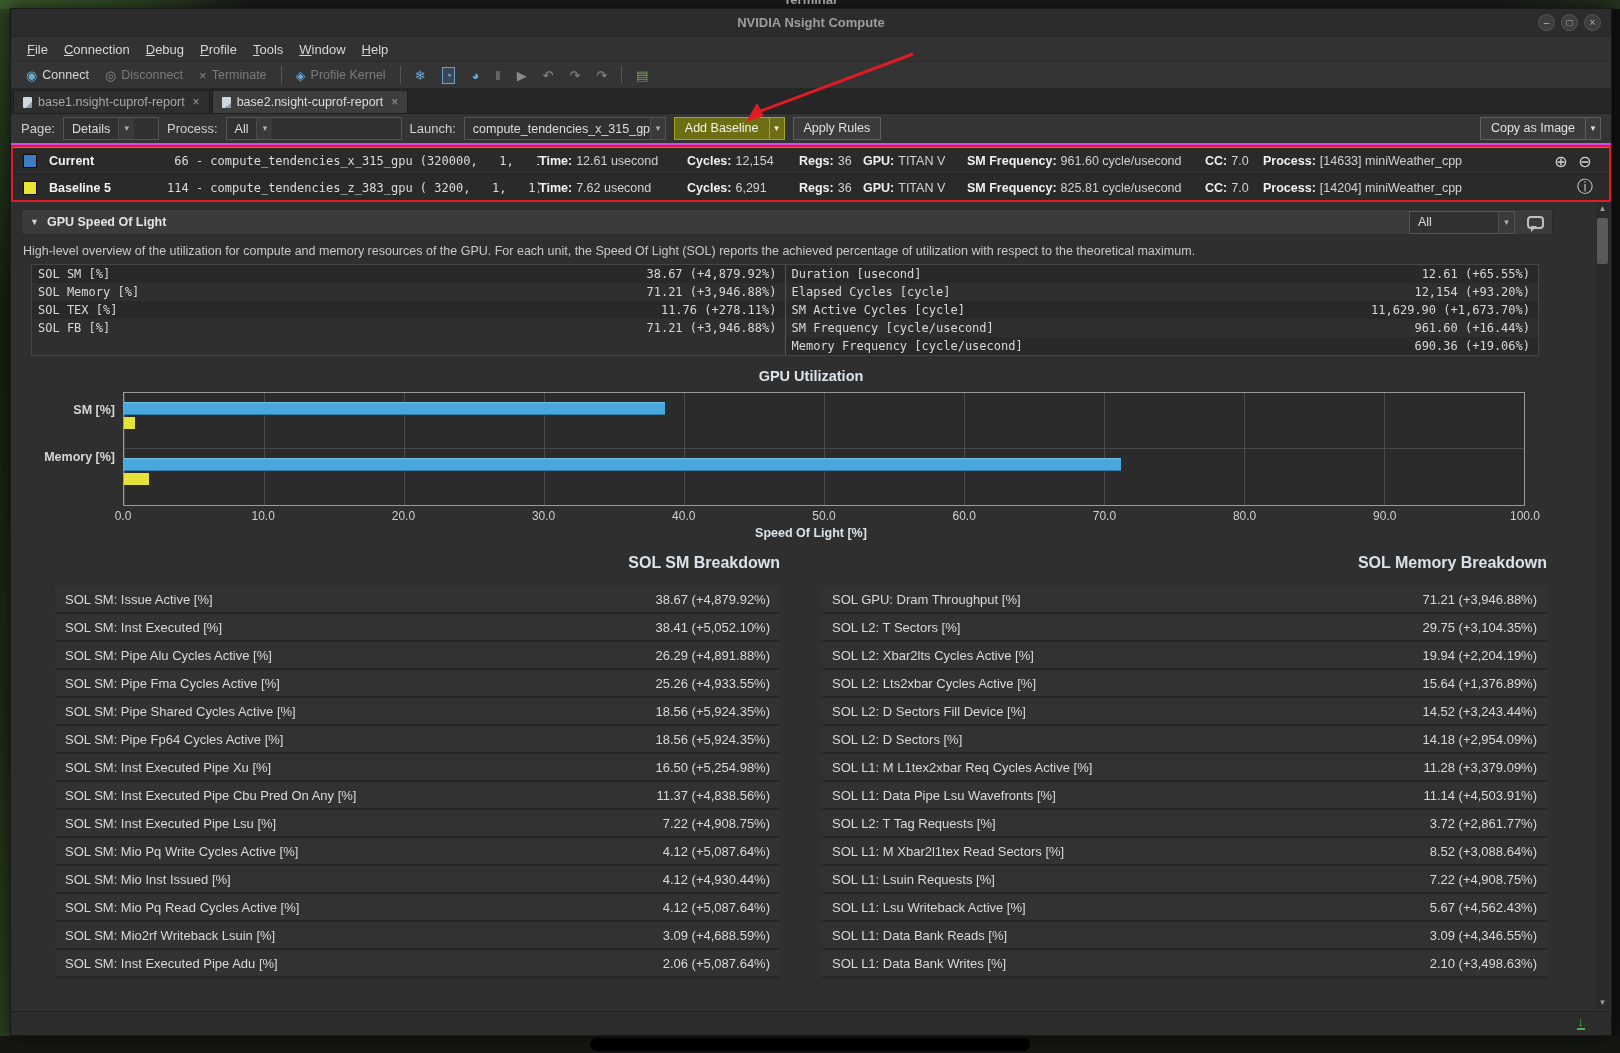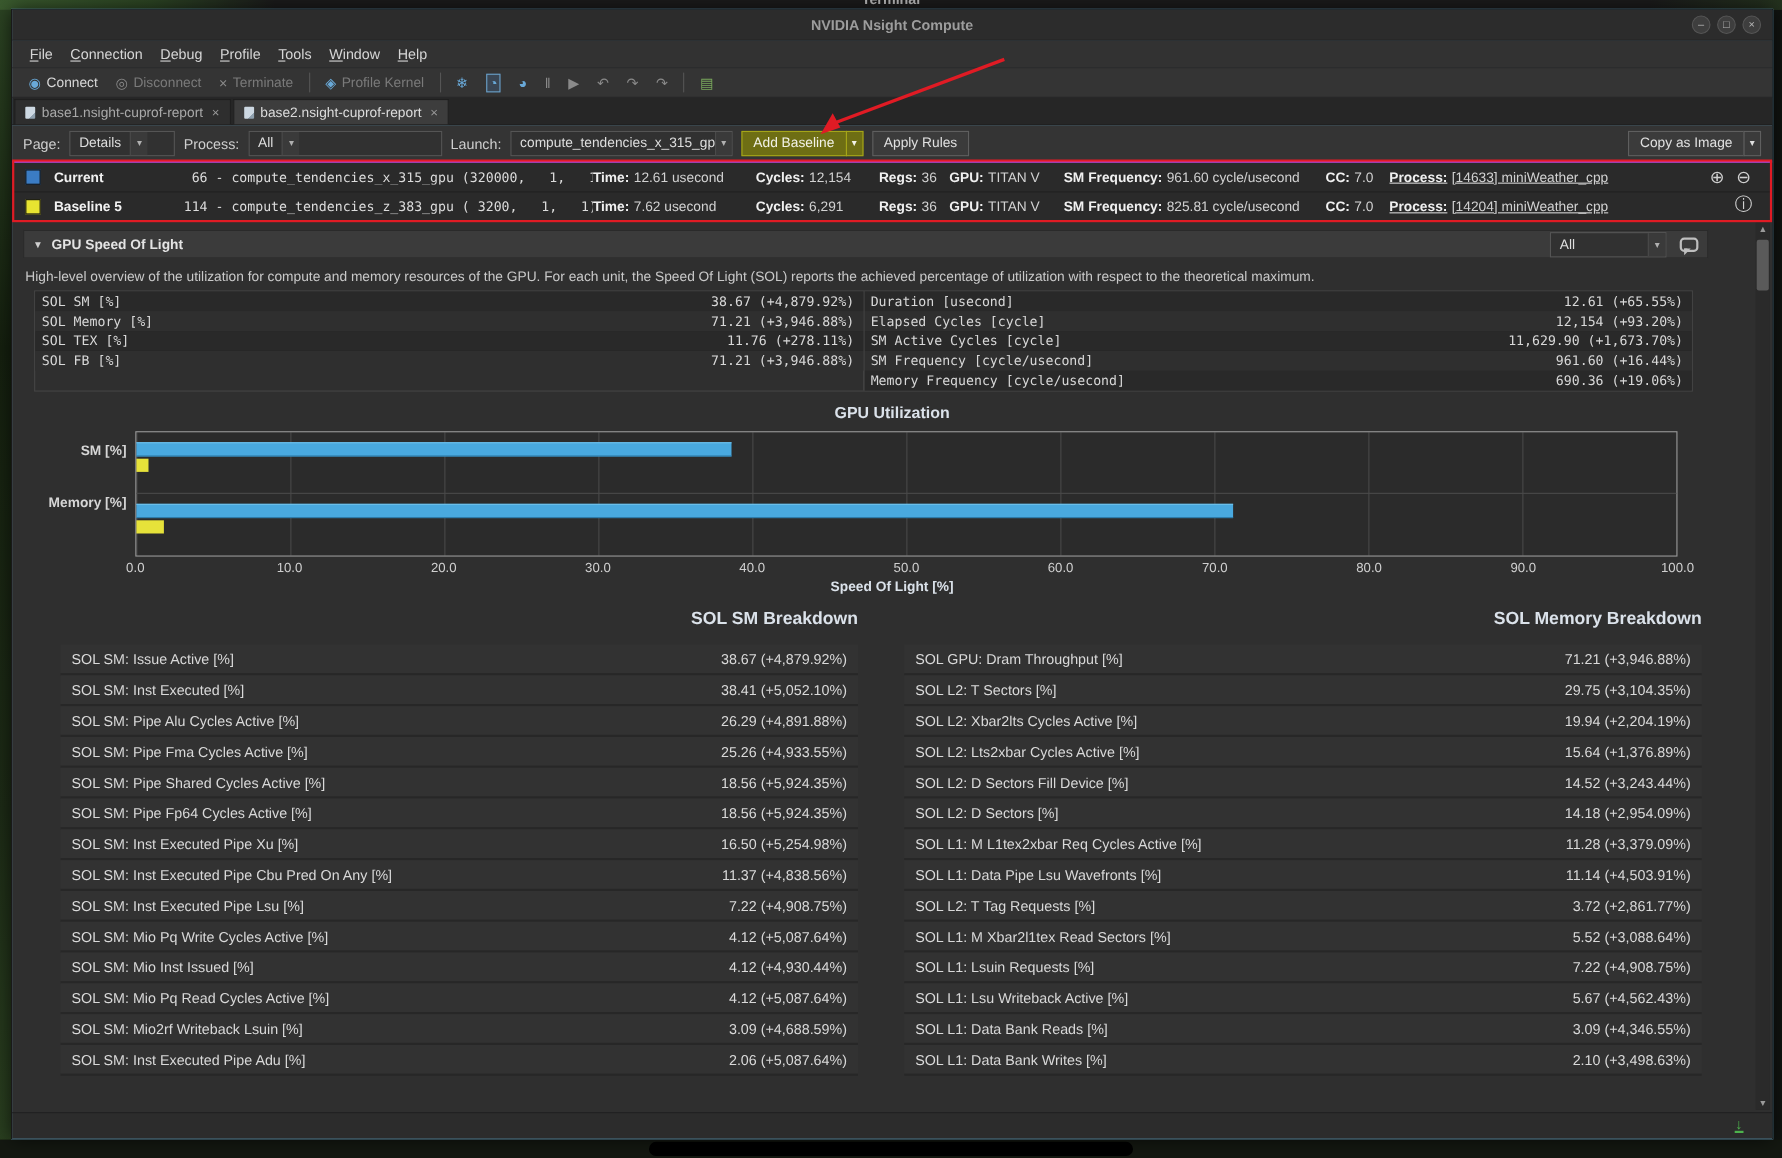--- a/index.html
+++ b/index.html
@@ -52,21 +52,21 @@
 
   .tabbar { height:25px; background:#262626; border-bottom:1px solid #1f1f1f;
     display:flex; align-items:flex-end; padding-left:2px; gap:2px; flex:none; }
   .tab { height:23px; display:flex; align-items:center; gap:6px; padding:0 9px;
     background:#2e2e2e; color:#a9a9a9; border:1px solid #1f1f1f; border-bottom:none; font-size:12.5px; }
   .tab.active { background:#3d3d3d; color:#dcdcdc; }
   .doc-icon { width:9px; height:11px; border-radius:1px;
     background:linear-gradient(135deg,#cdd8e2 70%,#8fa0ae 70%); }
   .tab-close { color:#9a9a9a; font-size:12px; margin-left:2px; }
 
-  .controlrow { height:34px; background:#343434; border-bottom:2px solid #d946ef;
+  .controlrow { height:34px; background:#343434; border-bottom:5px solid #d946ef;
     display:flex; align-items:center; padding:0 10px; gap:8px; flex:none; }
   .ctl-label { color:#cfcfcf; }
   .combo { display:flex; align-items:center; height:23px; background:#313131; border:1px solid #555; }
   .combo .cval { padding:0 8px; font-size:12.5px; color:#dedede; white-space:nowrap; overflow:hidden; }
   .combo .carr { width:16px; align-self:stretch; text-align:center; color:#b0b0b0; font-size:9px;
     line-height:21px; border-left:1px solid #4a4a4a; background:#3a3a3a; }
   .w-page { width:96px; } .w-proc { width:176px; } .w-launch { width:202px; } .w-filter { width:106px; }
   .btn { height:23px; line-height:21px; padding:0 10px; background:#3b3b3b; border:1px solid #5f5f5f;
     color:#e0e0e0; font-size:12.5px; white-space:nowrap; }
   .btn-highlight { background:#6e6e14; border-color:#a5a518; color:#f2f2e8; }
@@ -80,21 +80,21 @@
   .swatch { width:14px; height:14px; border:1px solid #101010; margin-right:12px; flex:none; }
   .swatch-current { background:#3b7cc4; }
   .swatch-baseline { background:#e8e431; }
   .comp-name { width:118px; font-weight:bold; color:#f2f2f2; flex:none; }
   .comp-kernel { width:372px; font-family:"DejaVu Sans Mono",monospace; font-size:12px;
     white-space:pre; color:#dcdcdc; flex:none; overflow:hidden; }
   .stat { white-space:nowrap; overflow:hidden; }
   .stat .lbl { font-weight:bold; color:#f0f0f0; }
   .stat .val { color:#d2d2d2; margin-left:4px; }
   .c-time{width:148px;flex:none;} .c-cycles{width:112px;flex:none;} .c-regs{width:64px;flex:none;}
-  .c-gpu{width:104px;flex:none;} .c-smf{width:238px;flex:none;} .c-cc{width:58px;flex:none;} .c-proc{flex:1;text-decoration:underline;}
+  .c-gpu{width:104px;flex:none;} .c-smf{width:238px;flex:none;} .c-cc{width:58px;flex:none;} .c-proc{flex:1;}
   .comp-actions { position:absolute; right:14px; top:1px; display:grid;
     grid-template-columns:24px 24px; grid-auto-rows:25px; z-index:5; }
   .cicon { font-size:16px; color:#d0d0d0; text-align:center; line-height:25px; }
 
   
   .report { flex:1; background:#2f2f2f; position:relative; overflow:hidden; }
   .sec-header { margin:9px 58px 0 10px; height:26px; background:#3b3b3b; border:1px solid #2a2a2a;
     display:flex; align-items:center; padding:0 8px; gap:8px; }
   .sec-caret { font-size:9px; color:#cfcfcf; }
   .sec-title { font-weight:bold; font-size:12.5px; color:#e4e4e4; }
@@ -543,21 +543,21 @@
     <span class="mval">11.14 (+4,503.91%)</span>
   </div>
 
   <div class="mrow" style="--i: 8;">
     <span class="mname">SOL L2: T Tag Requests [%]</span>
     <span class="mval">3.72 (+2,861.77%)</span>
   </div>
 
   <div class="mrow" style="--i: 9;">
     <span class="mname">SOL L1: M Xbar2l1tex Read Sectors [%]</span>
-    <span class="mval">5.52 (+3,088.64%)</span>
+    <span class="mval">8.52 (+3,088.64%)</span>
   </div>
 
   <div class="mrow" style="--i: 10;">
     <span class="mname">SOL L1: Lsuin Requests [%]</span>
     <span class="mval">7.22 (+4,908.75%)</span>
   </div>
 
   <div class="mrow" style="--i: 11;">
     <span class="mname">SOL L1: Lsu Writeback Active [%]</span>
     <span class="mval">5.67 (+4,562.43%)</span>

